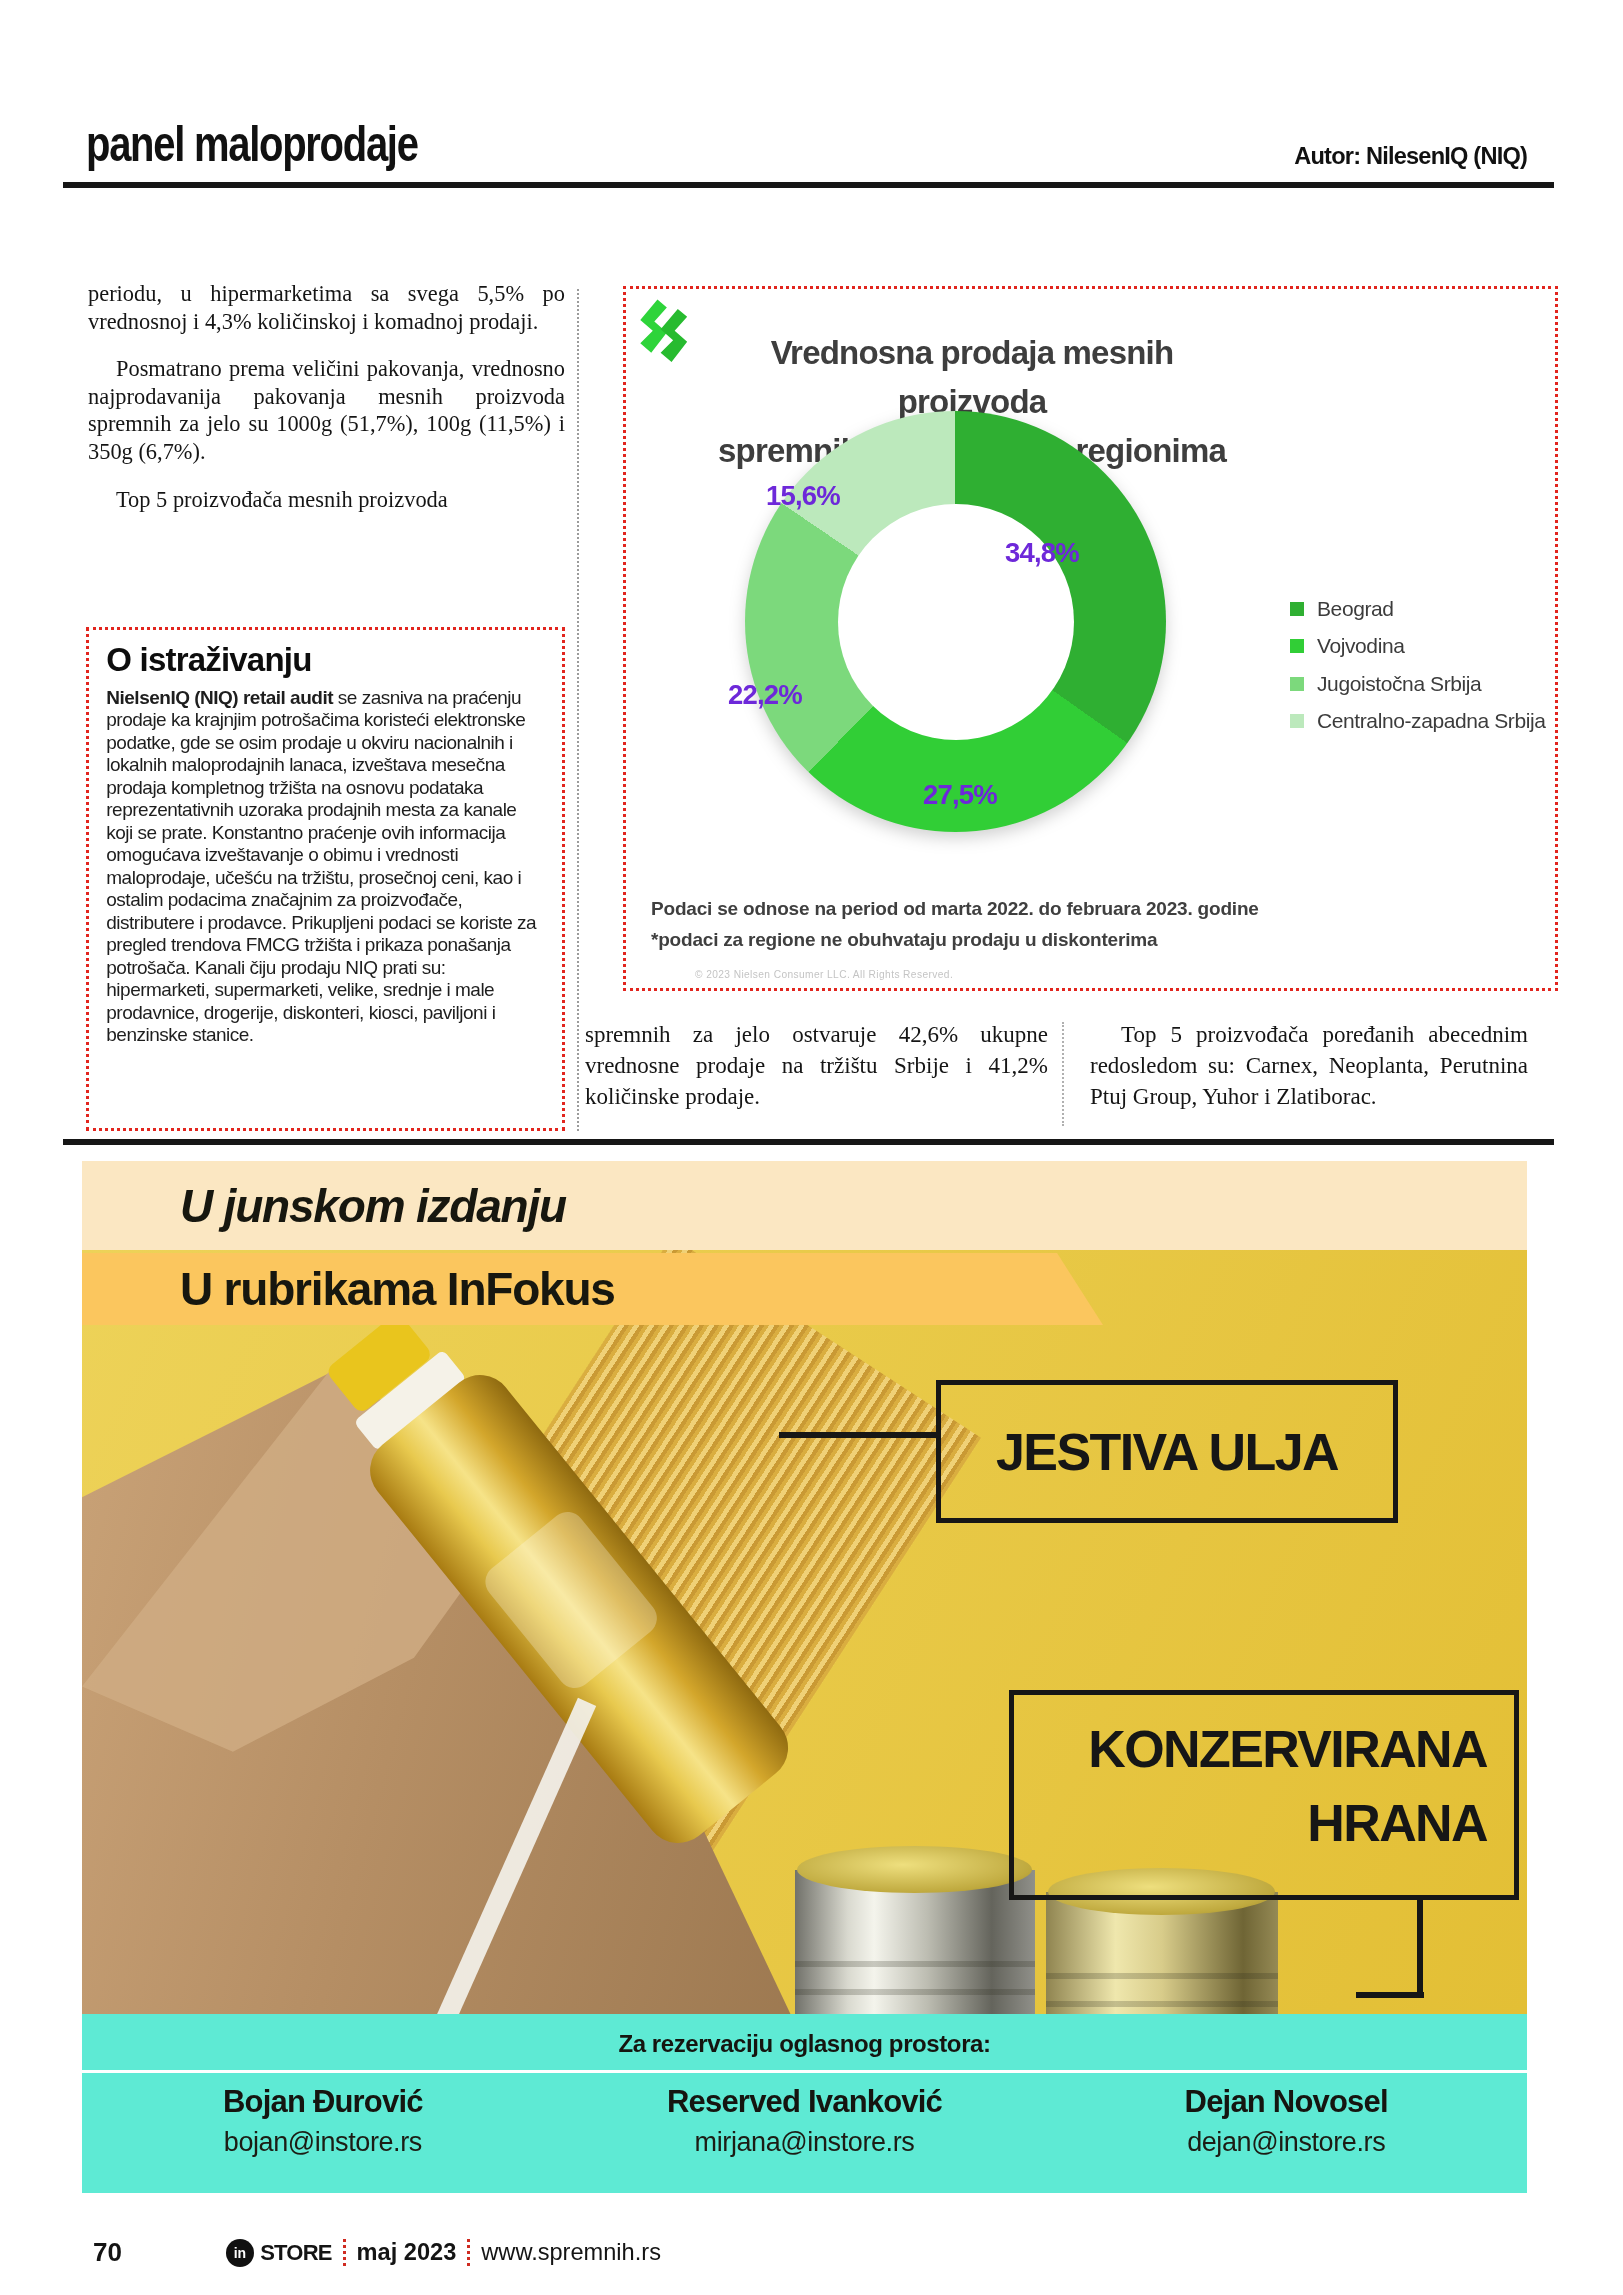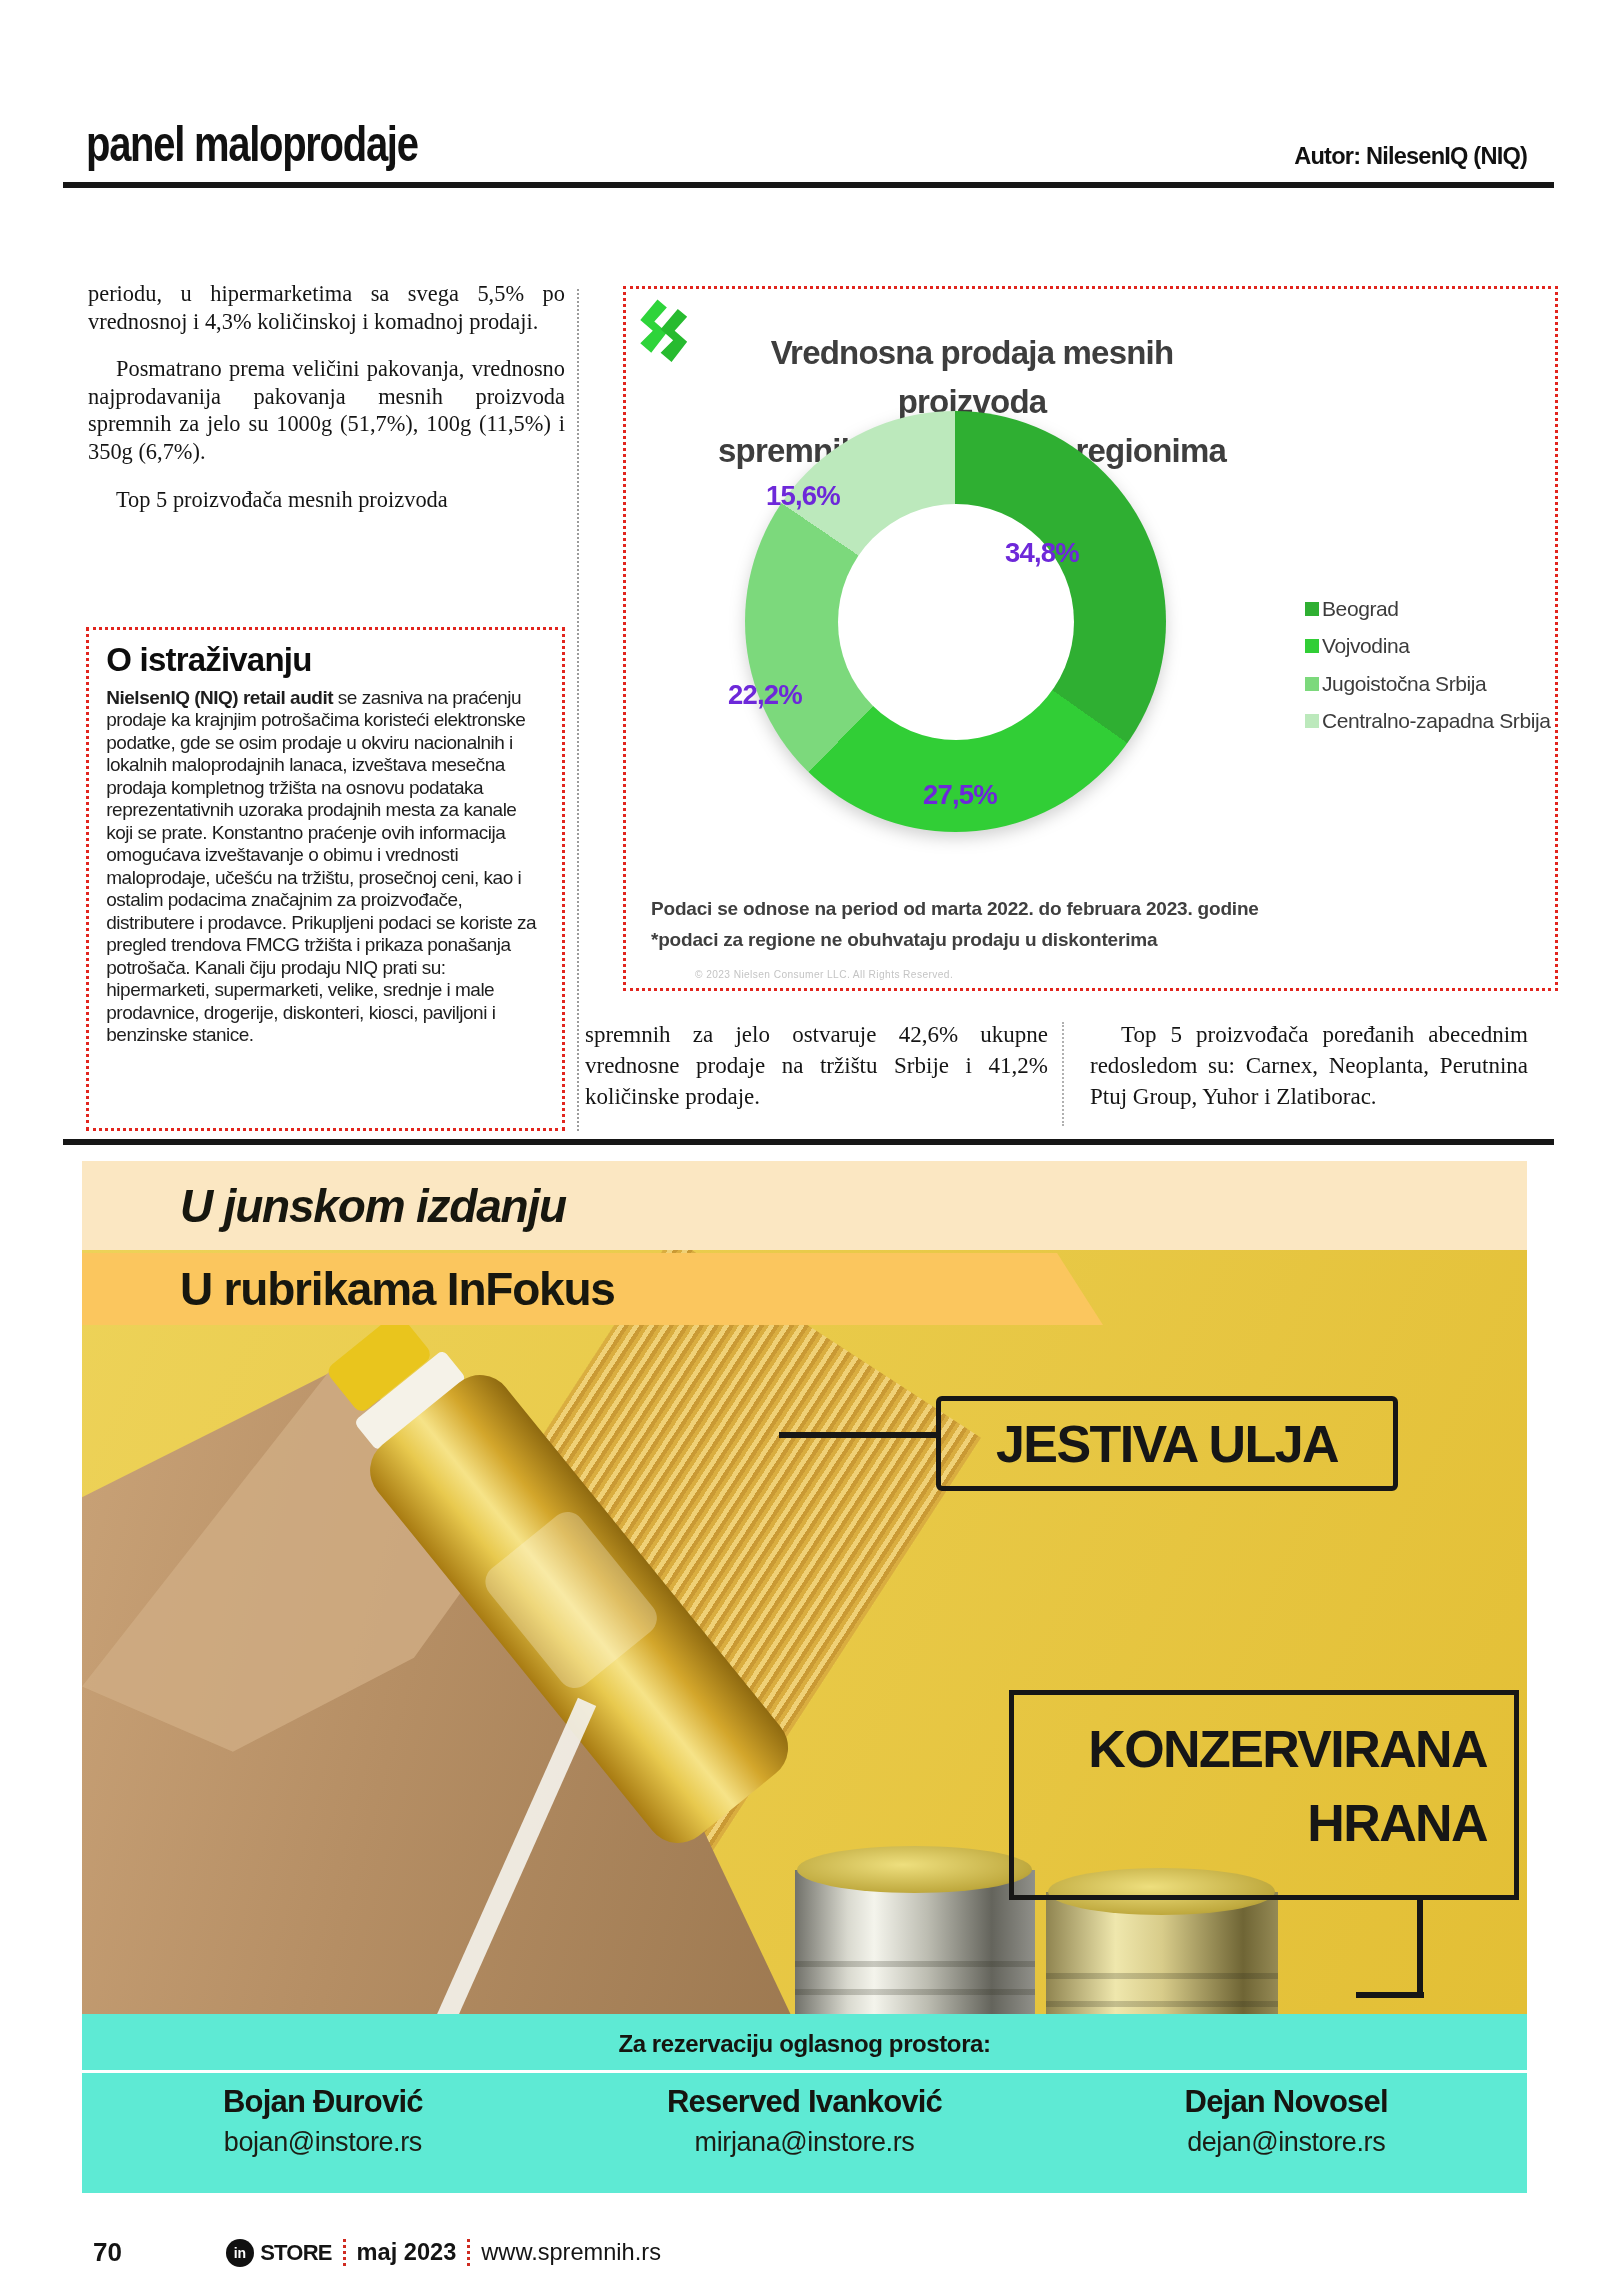--- a/index.html
+++ b/index.html
@@ -35,22 +35,22 @@
   .niq-logo{left:11px;top:9.4px;}
   .chart-title{left:75px;top:39px;width:542px;text-align:center;font-size:33px;font-weight:bold;
                color:#3e3e3e;line-height:49px;letter-spacing:-0.8px;}
   .donut{left:119px;top:122px;width:421px;height:421px;border-radius:50%;
          filter:drop-shadow(0 6.3px 7.9px rgba(0,0,0,.18));}
   .hole{left:93px;top:93px;width:236px;height:236px;border-radius:50%;background:#fff;}
   .pct{width:102px;font-size:27.5px;font-weight:bold;color:#6d28d9;letter-spacing:-0.8px;}
   .pct0{left:379px;top:248px;} .pct1{left:297px;top:490px;}
   .pct2{left:102px;top:390px;} .pct3{left:140px;top:191px;}
   .legend{left:664px;top:308px;}
-  .lrow{display:flex;align-items:center;gap:3px;margin-bottom:13.4px;font-size:21px;
-        color:#3c3c3c;letter-spacing:-0.4px;white-space:nowrap;margin-left:15px;}
+  .lrow{display:flex;align-items:center;gap:13px;margin-bottom:13.4px;font-size:21px;
+        color:#3c3c3c;letter-spacing:-0.4px;white-space:nowrap;}
   .swatch{width:14px;height:14px;display:inline-block;flex:0 0 14px;}
   .footnote{left:25px;top:609px;width:770px;font-size:19px;font-weight:bold;color:#3f3f3f;letter-spacing:-0.2px;}
   .footnote div{margin-bottom:9.4px;}
   .copyright{left:69px;top:680px;font-size:10.2px;color:#c4c4c4;letter-spacing:0.4px;}
 
   
   .bc-left{left:585px;top:1019px;width:463px;font-size:23px;line-height:31px;}
   .bc-right{left:1090px;top:1019px;width:438px;font-size:23px;line-height:31px;text-indent:31px;}
 
   
@@ -79,22 +79,22 @@
   .can .top{position:absolute;left:1.6px;top:-23.6px;width:calc(100% - 4.7px);height:47px;border-radius:50%;
             background:radial-gradient(ellipse at 45% 40%,#EEDF7E,#BFA93E 70%,#8E7B25);}
   .can .body{position:absolute;left:0;top:0;width:100%;height:100%;}
   .can .body::after{content:"";position:absolute;left:0;top:48%;width:100%;height:52%;
             background:repeating-linear-gradient(180deg,transparent 0 22px,rgba(40,40,25,.22) 22px 28px);}
   .can1{left:713px;top:620px;width:240px;height:144px;}
   .can1 .body{background:linear-gradient(90deg,#71716A,#D9D9CF 22%,#F4F4EC 33%,#BDBDB2 55%,#64645C 82%,#90908A);}
   .can2{left:964px;top:642px;width:232px;height:122px;}
   .can2 .body{background:linear-gradient(90deg,#8F8450,#EFE7AD 30%,#D8CC8A 50%,#6F6535 85%,#958A55);}
   .tagbox{border:5.5px solid #161616;box-sizing:border-box;color:#161616;font-weight:bold;letter-spacing:-1.6px;}
-  .tag1{left:854px;top:146px;width:462px;height:95px;display:flex;align-items:center;justify-content:center;
-        font-size:52px;border-radius:6px;}
+  .tag1{left:854px;top:130px;width:462px;height:143px;display:flex;align-items:center;justify-content:center;
+        font-size:52px;}
   .tag2{left:927px;top:440px;width:510px;height:210px;text-align:right;padding:17.3px 27px 0 0;
         font-size:52px;line-height:74px;}
   .conn1{left:697px;top:182px;width:157px;height:5.5px;background:#161616;}
   .conn2v{left:1335px;top:650px;width:6.3px;height:98px;background:#161616;}
   .conn2h{left:1274px;top:742px;width:68px;height:6.3px;background:#161616;}
 
   .contactband{left:82px;top:2014px;width:1445px;height:179px;}
   .cb-title{width:100%;text-align:center;padding-top:15.7px;font-size:24px;font-weight:bold;letter-spacing:-0.4px;color:#151510;}
   .cb-line{margin-top:12.6px;width:100%;height:3.1px;background:#fff;}
   .cb-row{display:flex;margin-top:11px;}

